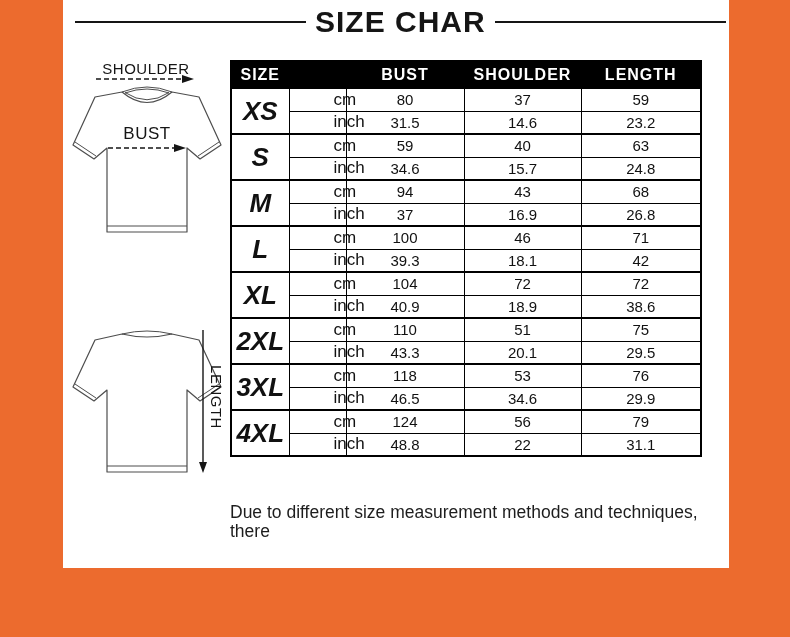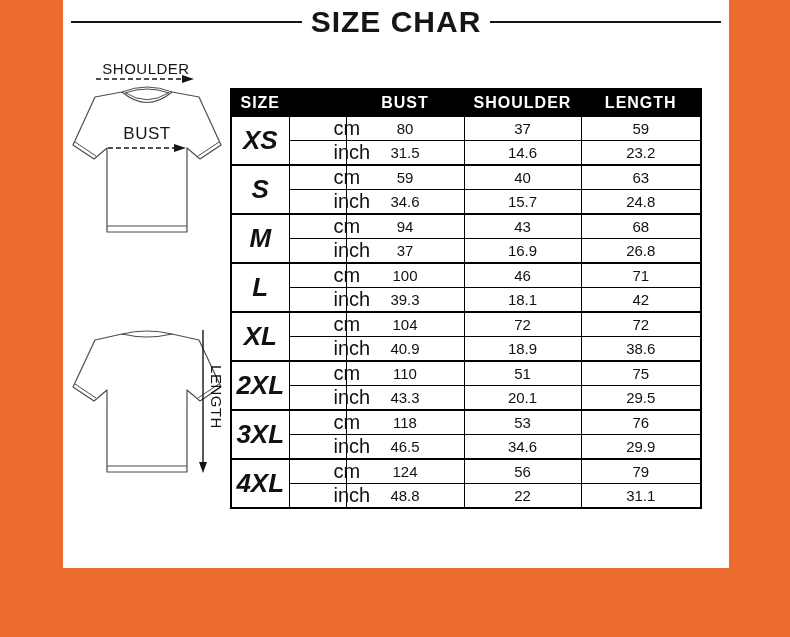--- a/index.html
+++ b/index.html
@@ -8,46 +8,46 @@
   .page { position:relative; width:790px; height:637px; background:#fff; overflow:hidden; }
 
   
   .band { position:absolute; background:#EC6B2E; }
   .band-left   { left:0; top:0; width:63px; height:637px; }
   .band-right  { left:729px; top:0; width:61px; height:637px; }
   .band-bottom { left:0; top:568px; width:790px; height:69px; }
 
   
   .title-row { position:absolute; left:63px; top:0; width:666px; height:43px;
-               display:flex; align-items:center; justify-content:center; gap:9px; }
+               display:flex; align-items:center; gap:9px;padding-left:12px; }
   .title-line { height:2px; background:#151515; flex:0 0 auto; width:231px; }
   .title-text { font-size:30px; font-weight:bold; letter-spacing:1px; color:#151515;
                 white-space:nowrap; }
 
   
   .shirt-front { position:absolute; left:70px; top:55px; }
   .shirt-back  { position:absolute; left:70px; top:325px; }
   svg text { font-family:"Liberation Sans", sans-serif; fill:#151515; }
   .outline { fill:#fff; stroke:#4d4d4d; stroke-width:1.2; stroke-linejoin:round; }
   .detail  { fill:none; stroke:#4d4d4d; stroke-width:1; }
   .arrow-line-dashed { stroke:#151515; stroke-width:1.4; stroke-dasharray:5,3; }
   .arrow-line-solid  { stroke:#151515; stroke-width:1.4; }
   .arrow-head { fill:#151515; stroke:none; }
 
   
-  .size-table { position:absolute; left:230px; top:88px; width:470px;
+  .size-table { position:absolute; left:230px; top:60px; width:470px;
                 border-collapse:collapse; table-layout:fixed;
                 border:2px solid #000; }
   .size-table th { background:#000; color:#fff; font-size:16px; font-weight:bold;
                    letter-spacing:1px; height:27px; border:1px solid #000;
                    text-align:center; }
   .size-table td { border:1px solid #000; text-align:center; height:23px;
                    font-size:15px; color:#111; background:#fff; }
   .size-table td.size-cell { font-size:26px; font-weight:bold;font-style:italic; }
-  .size-table td.unit-cell { font-size:20px;padding-left:44px; }
+  .size-table td.unit-cell { font-size:17px;padding-left:44px; }
   .size-table tr.g td { border-top:2px solid #000; }
 
   
   .note { position:absolute; left:230px; top:503px; width:484px;
           font-size:17.5px; line-height:19px; color:#1d1d1d; }
 </style>
 </head>
 <body>
 
 <div class="page">
@@ -214,15 +214,16 @@
       <tr>
         <td class="unit-cell">inch</td>
         <td>48.8</td>
         <td>22</td>
         <td>31.1</td>
       </tr>
     </tbody>
   </table>
 
   <div class="note">
+    <div>Due to different size measurement methods and techniques, there</div>
   </div>
 
 </div>
 
 </body></html>

